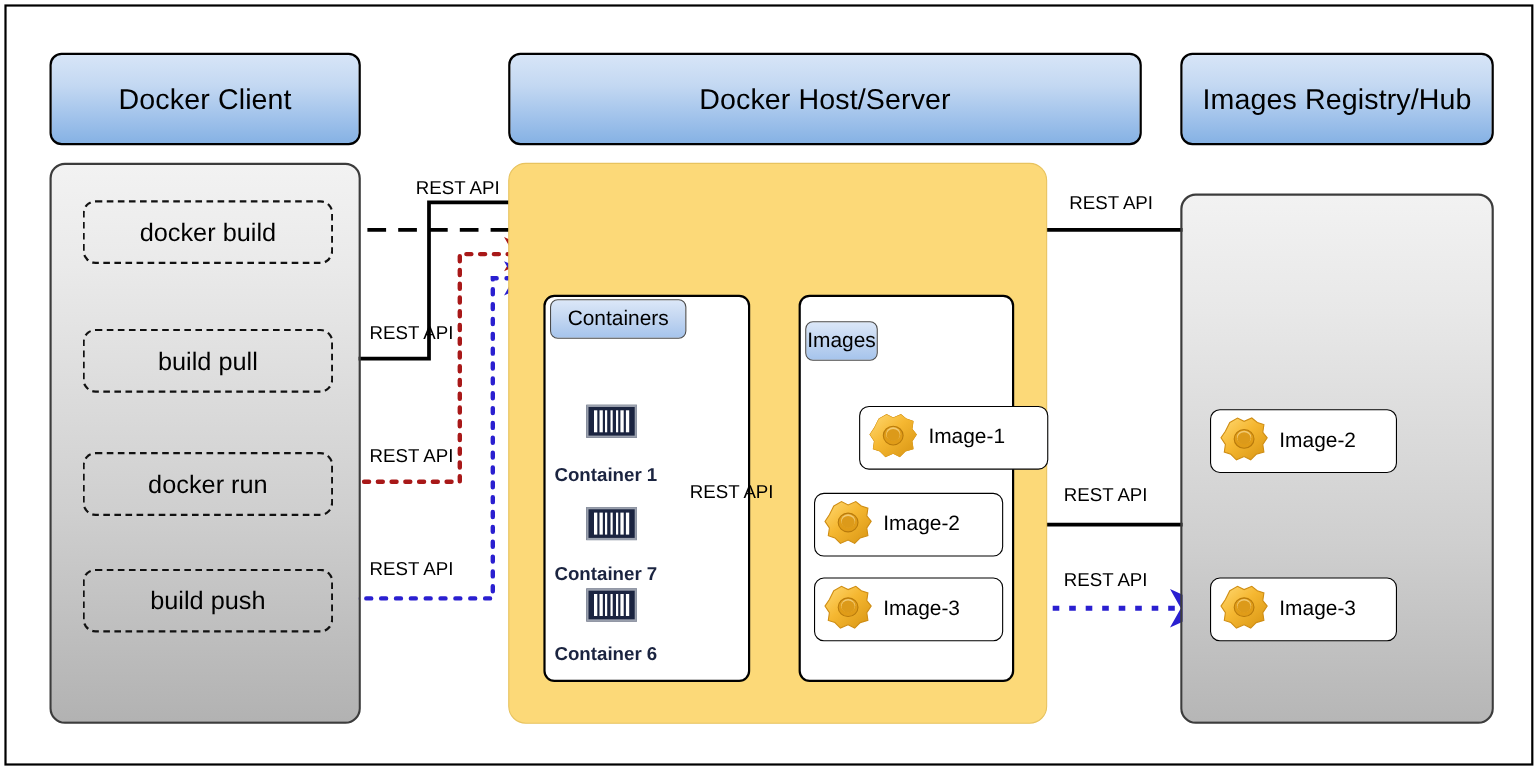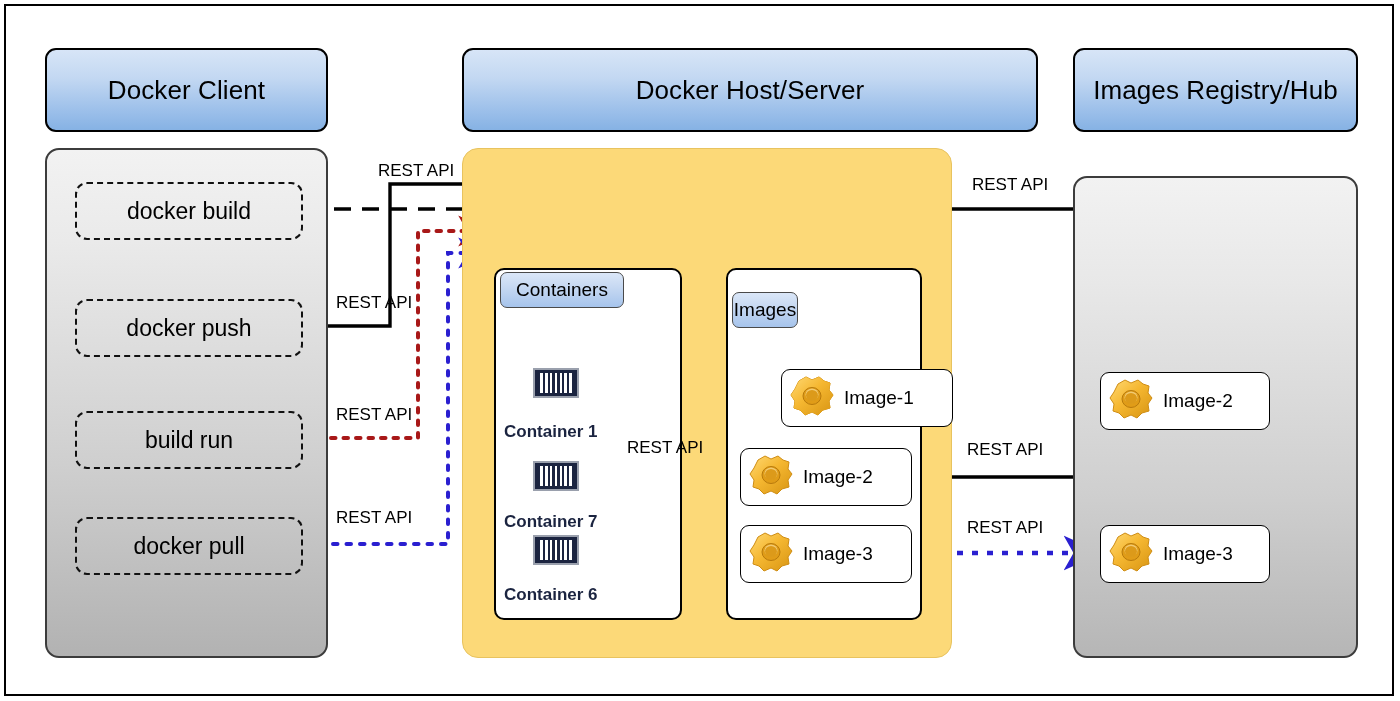--- a/index.html
+++ b/index.html
@@ -220,29 +220,29 @@
     <span>Images Registry/Hub</span>
   </div>
 
   <div class="grey-panel client" style="left:45px; top:148px; width:283px; height:510px;">
 
     <div class="cmd-box" style="left:28px; top:32px; width:228px; height:58px;">
       <span>docker build</span>
     </div>
 
     <div class="cmd-box" style="left:28px; top:149px; width:228px; height:58px;">
-      <span>docker push</span>
+      <span>build pull</span>
     </div>
 
     <div class="cmd-box" style="left:28px; top:261px; width:228px; height:58px;">
-      <span>build run</span>
+      <span>docker run</span>
     </div>
 
     <div class="cmd-box" style="left:28px; top:367px; width:228px; height:58px;">
-      <span>docker pull</span>
+      <span>build push</span>
     </div>
   </div>
 
   <div class="host-panel" style="left:462px; top:148px; width:490px; height:510px;">
   </div>
 
 
   <div class="sub-panel" style="left:494px; top:268px; width:188px; height:352px;">
   </div>
   <div class="sub-label" style="left:500px; top:272px; width:124px; height:36px;">

